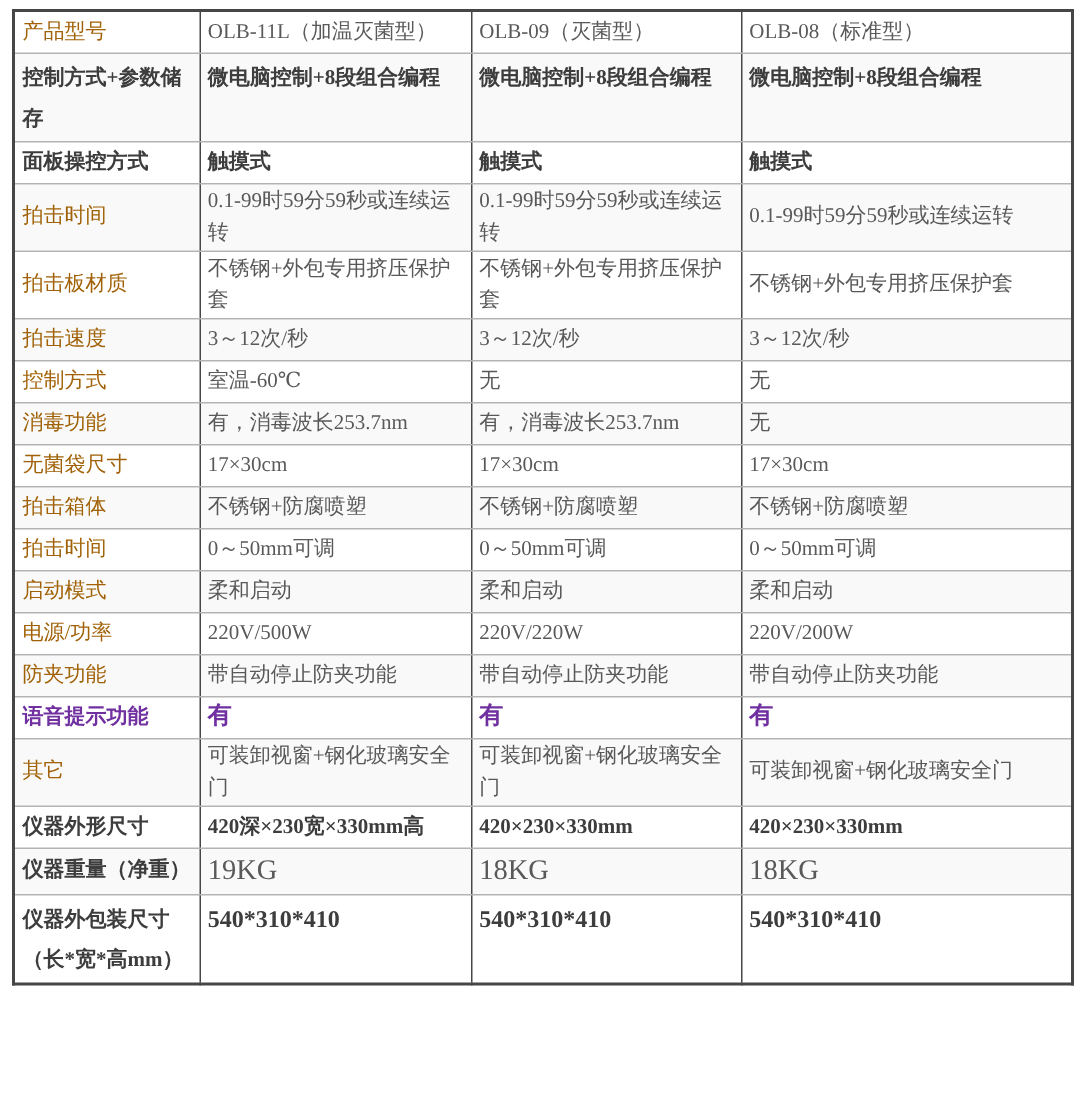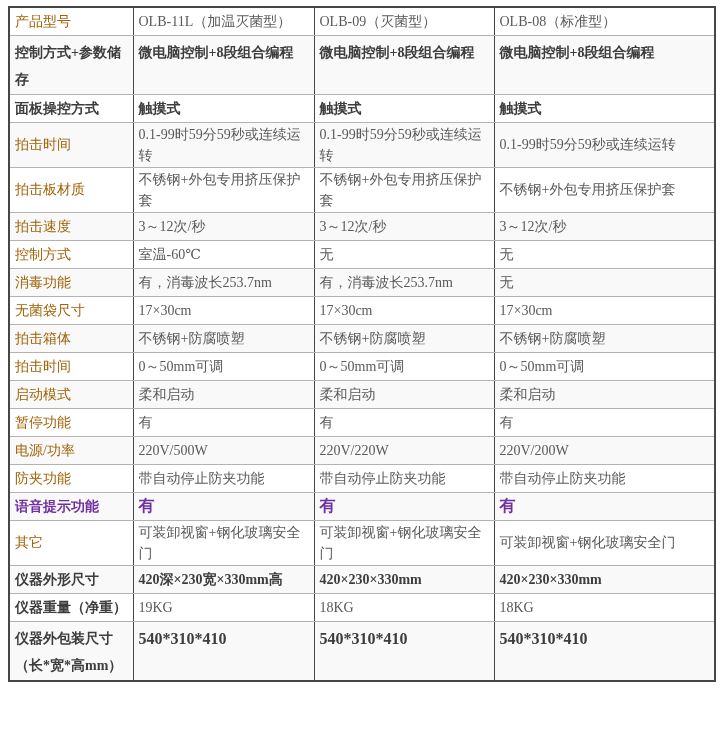--- a/index.html
+++ b/index.html
@@ -50,21 +50,21 @@
   tr.tall td {
     height: 57px;
     vertical-align: top;
     line-height: 27px;
     padding-top: 3px;
   }
   td.big {
     font-size: 16px;
   }
   td.small {
-    font-size: 14px;
+    font-size: 19px;
     margin-top: 15px;
   }
   td.purple {
     color: #7030a0;
     font-weight: bold;
   }
 </style>
 </head>
 <body>
 
@@ -143,26 +143,20 @@
           <td class="value">0～50mm可调</td>
           <td class="value">0～50mm可调</td>
         </tr>
         <tr>
           <td class="label">启动模式</td>
           <td class="value">柔和启动</td>
           <td class="value">柔和启动</td>
           <td class="value">柔和启动</td>
         </tr>
         <tr>
-          <td class="label">暂停功能</td>
-          <td class="value">有</td>
-          <td class="value">有</td>
-          <td class="value">有</td>
-        </tr>
-        <tr>
           <td class="label">电源/功率</td>
           <td class="value">220V/500W</td>
           <td class="value">220V/220W</td>
           <td class="value">220V/200W</td>
         </tr>
         <tr>
           <td class="label">防夹功能</td>
           <td class="value">带自动停止防夹功能</td>
           <td class="value">带自动停止防夹功能</td>
           <td class="value">带自动停止防夹功能</td>

